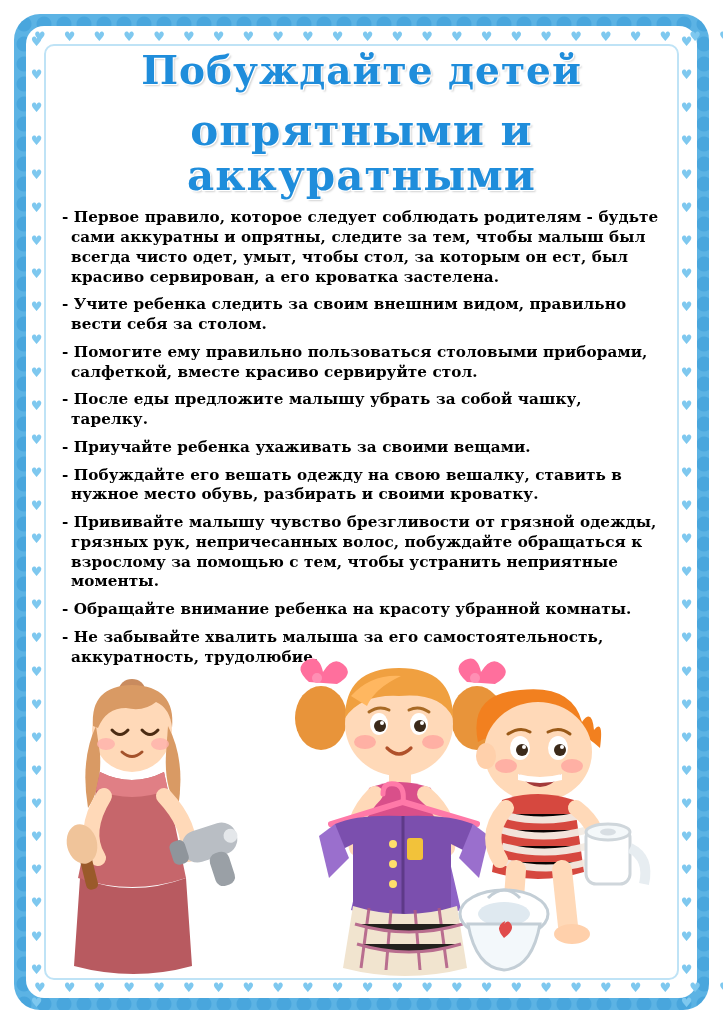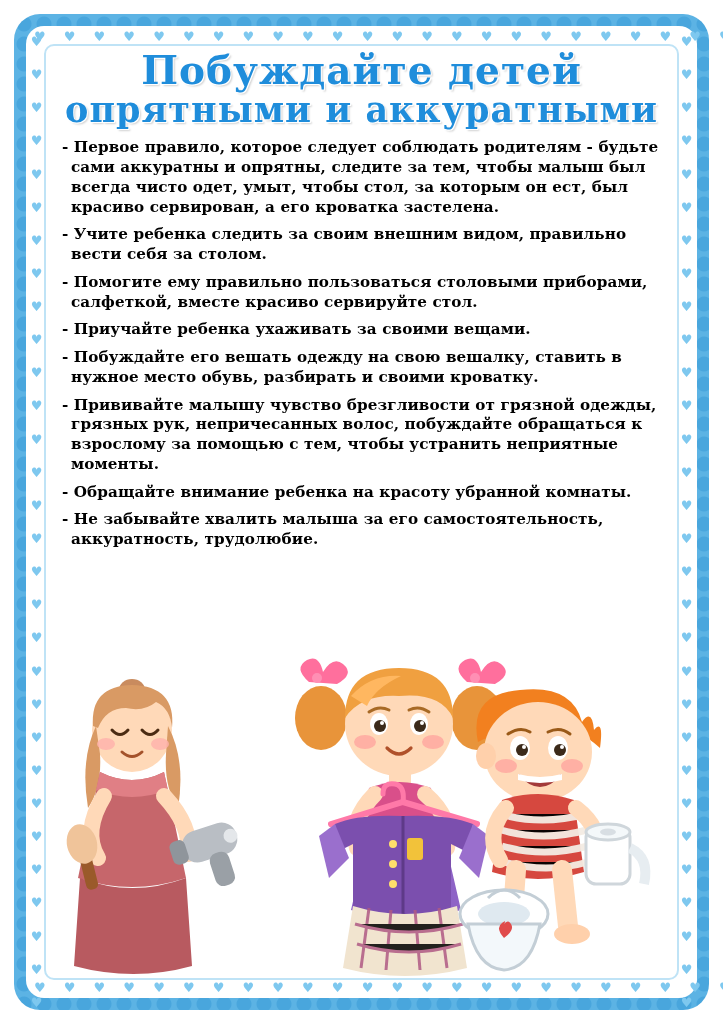--- a/index.html
+++ b/index.html
@@ -87,21 +87,21 @@
     font-weight: bold;
     color: #1f8ddb;
     letter-spacing: 1px;
     text-shadow:
        1px 1px 0 #ffffff,
       -1px 1px 0 #ffffff,
        2px 2px 2px rgba(0,0,0,0.18);
     line-height: 1.06;
   }
   .title-line1 { font-size: 39px; }
-  .title-line2 { font-size: 35px; margin-top: 0; }
+  .title-line2 { font-size: 42px; margin-top: 18px; }
 
   .rules {
     margin: 10px 2px 0 2px;
     padding: 0;
     list-style: none;
   }
   .rule {
     font-family: "DejaVu Serif", serif;
     font-weight: bold;
     font-size: 15.2px;
@@ -147,20 +147,21 @@
 
     <div class="title">
       <div class="title-line1">Побуждайте детей</div>
       <div class="title-line2">опрятными и аккуратными</div>
     </div>
 
     <ul class="rules">
       <li class="rule">- Первое правило, которое следует соблюдать родителям - будьте сами аккуратны и опрятны, следите за тем, чтобы малыш был всегда чисто одет, умыт, чтобы стол, за которым он ест, был красиво сервирован, а его кроватка застелена.</li>
       <li class="rule">- Учите ребенка следить за своим внешним видом, правильно вести себя за столом.</li>
       <li class="rule">- Помогите ему правильно пользоваться столовыми приборами, салфеткой, вместе красиво сервируйте стол.</li>
+      <li class="rule">- После еды предложите малышу убрать за собой чашку, тарелку.</li>
       <li class="rule">- Приучайте ребенка ухаживать за своими вещами.</li>
       <li class="rule">- Побуждайте его вешать одежду на свою вешалку, ставить в нужное место обувь, разбирать и своими кроватку.</li>
       <li class="rule">- Прививайте малышу чувство брезгливости от грязной одежды, грязных рук, непричесанных волос, побуждайте обращаться к взрослому за помощью с тем, чтобы устранить неприятные моменты.</li>
       <li class="rule">- Обращайте внимание ребенка на красоту убранной комнаты.</li>
       <li class="rule">- Не забывайте хвалить малыша за его самостоятельность, аккуратность, трудолюбие.</li>
     </ul>
   </div>
 
   <div class="art">
 

